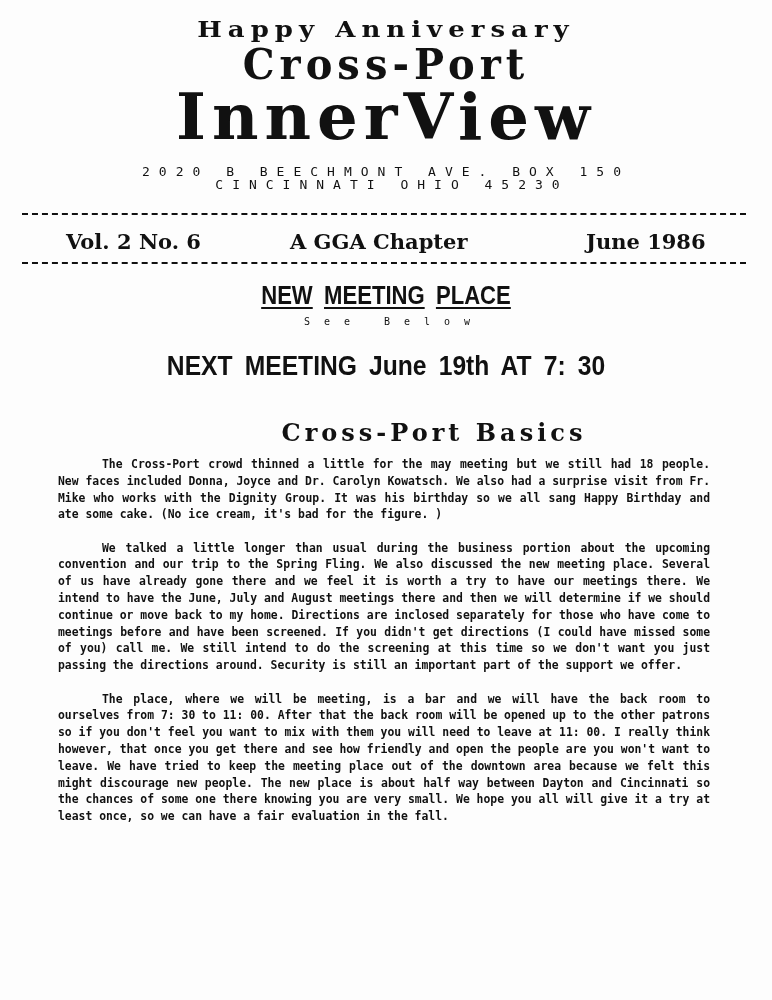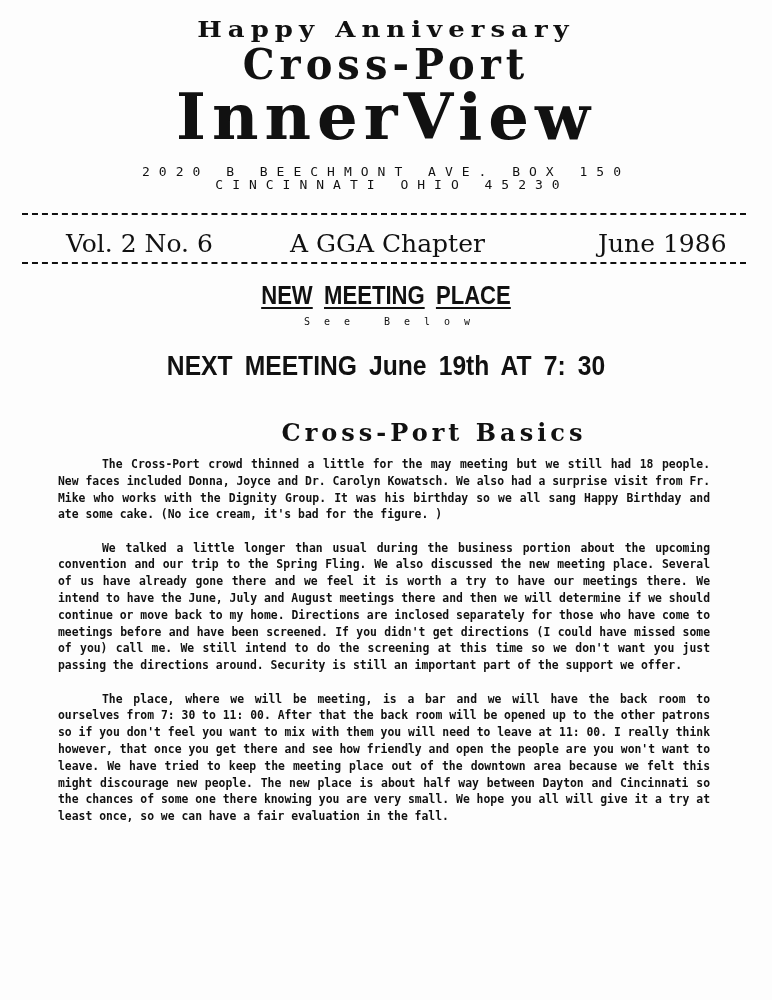--- a/index.html
+++ b/index.html
@@ -11,24 +11,24 @@
   .gothic { font-family: "DejaVu Serif", serif; font-weight: bold; }
   .hdr1 { top: 14px; font-size: 26px; letter-spacing: 6px; transform: scaleY(0.85); }
   .hdr2 { top: 40px; font-size: 40px; letter-spacing: 5px; transform: scaleY(1.05); }
   .hdr3 { top: 82px; font-size: 64px; letter-spacing: 6px; line-height: 70px; }
   .addr { font-family: "DejaVu Sans Mono", monospace; font-size: 13px; letter-spacing: 9px; }
   .addr1 { top: 164px; }
   .addr2 { top: 177px; left: 6px; }
   .dash { position: absolute; left: 22px; width: 724px; height: 0; border-top: 2.5px dashed #111; }
   .dash1 { top: 213px; }
   .dash2 { top: 262px; }
-  .volline { position: absolute; top: 229px; font-family: "DejaVu Serif", serif; font-weight: normal; font-size: 25px; white-space: nowrap; }
+  .volline { position: absolute; top: 229px; font-family: "DejaVu Serif", serif; font-weight: bold; font-size: 21px; white-space: nowrap; }
   .vol { left: 66px; }
   .chapter { left: 290px; }
-  .date { left: 598px; }
+  .date { left: 586px; }
   .newplace { top: 280px; font-family: "Liberation Sans", sans-serif; font-weight: bold; font-size: 26px; transform: scaleX(0.85); }
   .newplace span { text-decoration: underline; text-decoration-thickness: 2px; text-underline-offset: 3px; margin: 0 3px; }
   .seebelow { top: 316px; font-size: 10px; letter-spacing: 14px; margin-left: 8px; }
   .nextmtg { top: 350px; font-family: "Liberation Sans", sans-serif; font-weight: bold; font-size: 28px; transform: scaleX(0.88); word-spacing: 6px; }
   .basics { top: 418px; font-family: "DejaVu Serif", serif; font-weight: bold; font-size: 24px; letter-spacing: 4px; margin-left: 48px; }
   .body-text {
     position: absolute; left: 58px; width: 652px; top: 456px;
     font-family: "DejaVu Sans Mono", monospace; font-size: 11.4px; line-height: 16.8px;
     text-align: justify; font-weight: bold; letter-spacing: 0px;
   }

